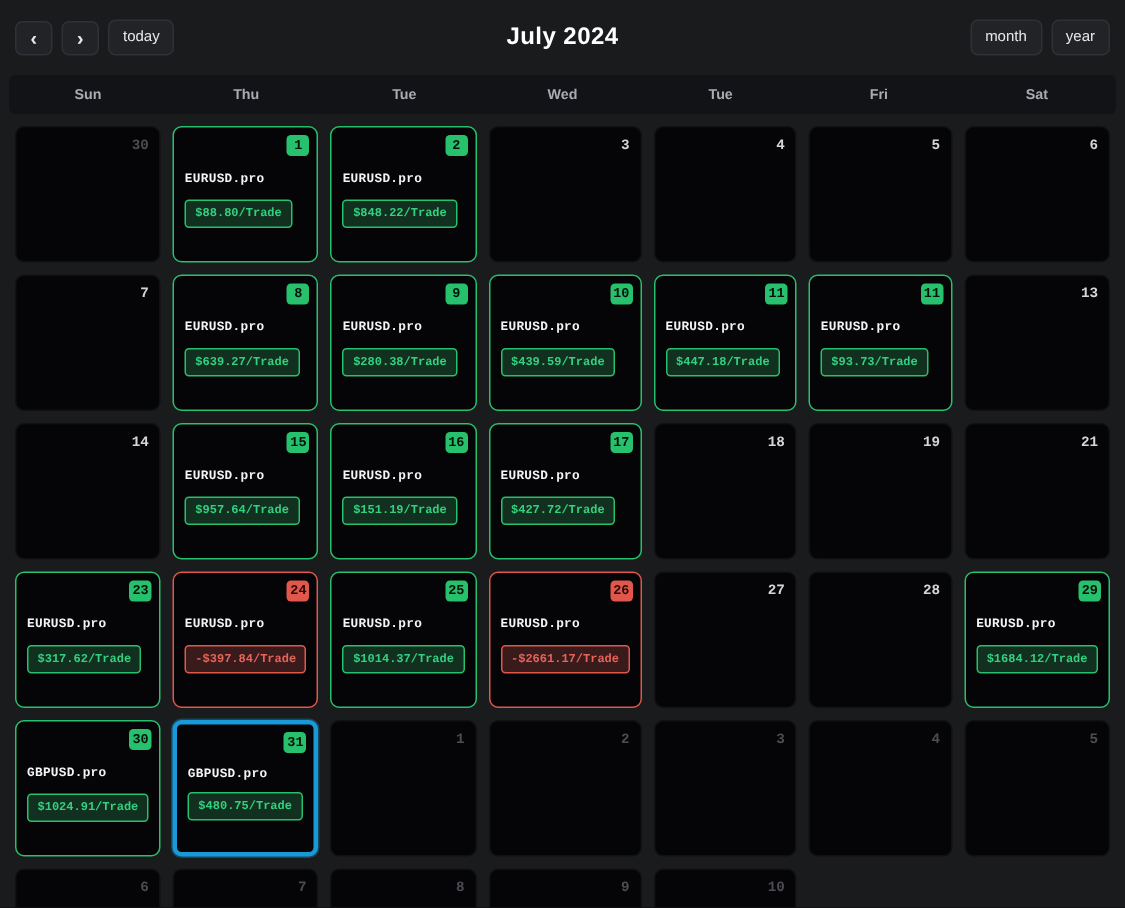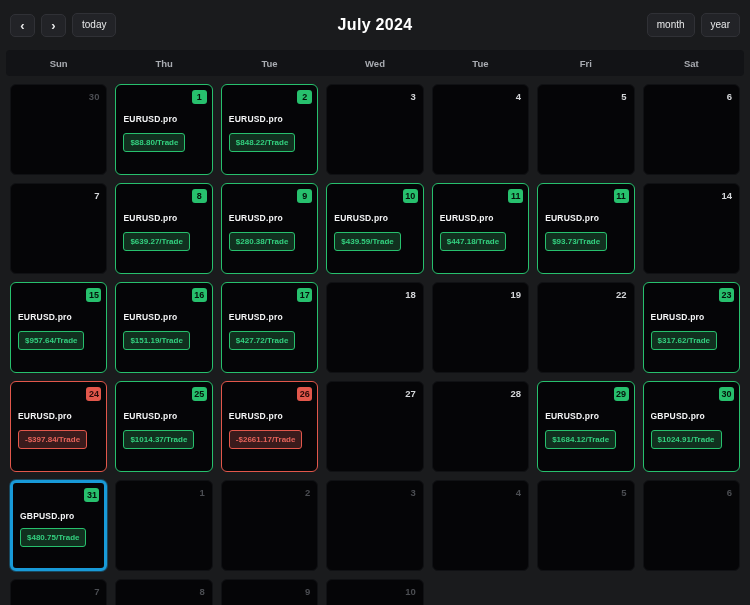--- a/index.html
+++ b/index.html
@@ -34,21 +34,21 @@
   }
   .weekday{ text-align:center; color:#a9acb2; font-size:9.5px; font-weight:bold; }
 
   
   .grid{
     display:grid; grid-template-columns:repeat(7,1fr);
     gap:8px; padding:8px 10px 0 10px;
   }
   .cell{
     position:relative; height:91px; background:#050507;
-    border:1px solid #101114; border-radius:6px; padding:7px; cursor:pointer;
+    border:1px solid #101114; border-radius:6px; padding:7px; cursor:pointer;font-family:Liberation Mono, monospace;
   }
   .cell.profit{ border-color:var(--profit); }
   .cell.loss{ border-color:var(--loss); }
   .cell.selected{ border:3px solid var(--selected); box-shadow:0 0 0 1px rgba(24,154,216,.35); }
 
   .day-num{
     position:absolute; top:6px; right:7px;
     font-size:9.5px; font-weight:bold; color:#d4d6d9;
   }
   .cell.outside .day-num{ color:#4b4d52; }
@@ -125,33 +125,36 @@
       </div>
       <div class="cell">
         <span class="day-num">7</span>
       </div>
       <div class="cell profit"><span class="day-num">8</span><div class="symbol">EURUSD.pro</div><div class="chip">$639.27/Trade</div></div>
       <div class="cell profit"><span class="day-num">9</span><div class="symbol">EURUSD.pro</div><div class="chip">$280.38/Trade</div></div>
       <div class="cell profit"><span class="day-num">10</span><div class="symbol">EURUSD.pro</div><div class="chip">$439.59/Trade</div></div>
       <div class="cell profit"><span class="day-num">11</span><div class="symbol">EURUSD.pro</div><div class="chip">$447.18/Trade</div></div>
       <div class="cell profit"><span class="day-num">11</span><div class="symbol">EURUSD.pro</div><div class="chip">$93.73/Trade</div></div>
       <div class="cell">
+        <span class="day-num">13</span>
+      </div>
+      <div class="cell">
         <span class="day-num">14</span>
       </div>
       <div class="cell profit"><span class="day-num">15</span><div class="symbol">EURUSD.pro</div><div class="chip">$957.64/Trade</div></div>
       <div class="cell profit"><span class="day-num">16</span><div class="symbol">EURUSD.pro</div><div class="chip">$151.19/Trade</div></div>
       <div class="cell profit"><span class="day-num">17</span><div class="symbol">EURUSD.pro</div><div class="chip">$427.72/Trade</div></div>
       <div class="cell">
         <span class="day-num">18</span>
       </div>
       <div class="cell">
         <span class="day-num">19</span>
       </div>
       <div class="cell">
-        <span class="day-num">22</span>
+        <span class="day-num">21</span>
       </div>
       <div class="cell profit"><span class="day-num">23</span><div class="symbol">EURUSD.pro</div><div class="chip">$317.62/Trade</div></div>
       <div class="cell loss"><span class="day-num">24</span><div class="symbol">EURUSD.pro</div><div class="chip">-$397.84/Trade</div></div>
       <div class="cell profit"><span class="day-num">25</span><div class="symbol">EURUSD.pro</div><div class="chip">$1014.37/Trade</div></div>
       <div class="cell loss"><span class="day-num">26</span><div class="symbol">EURUSD.pro</div><div class="chip">-$2661.17/Trade</div></div>
       <div class="cell">
         <span class="day-num">27</span>
       </div>
       <div class="cell">
         <span class="day-num">28</span>

